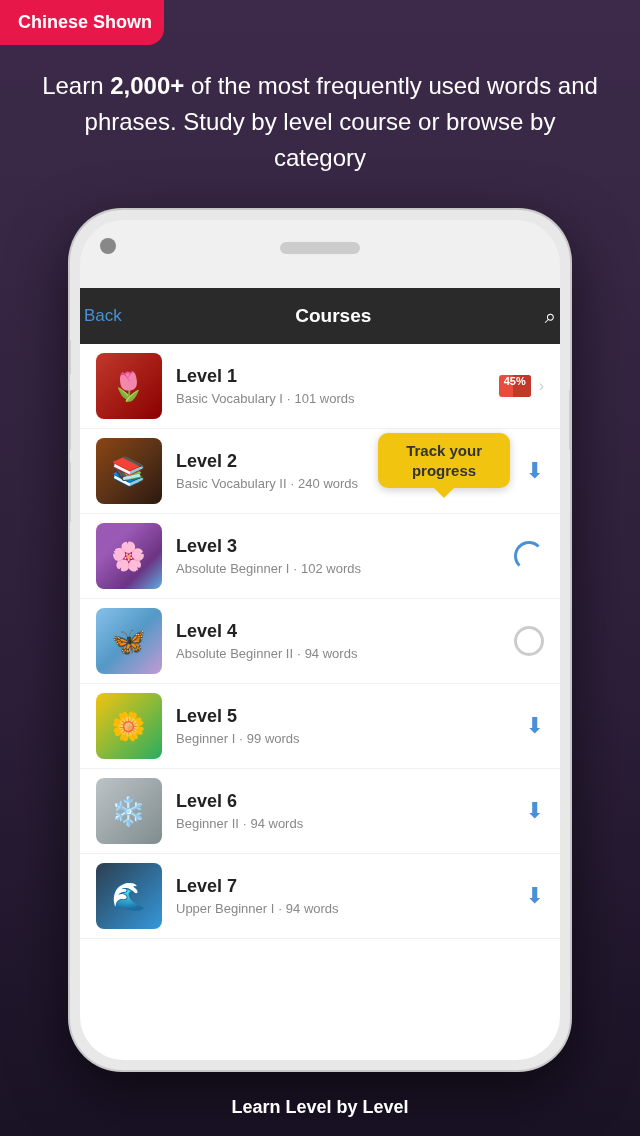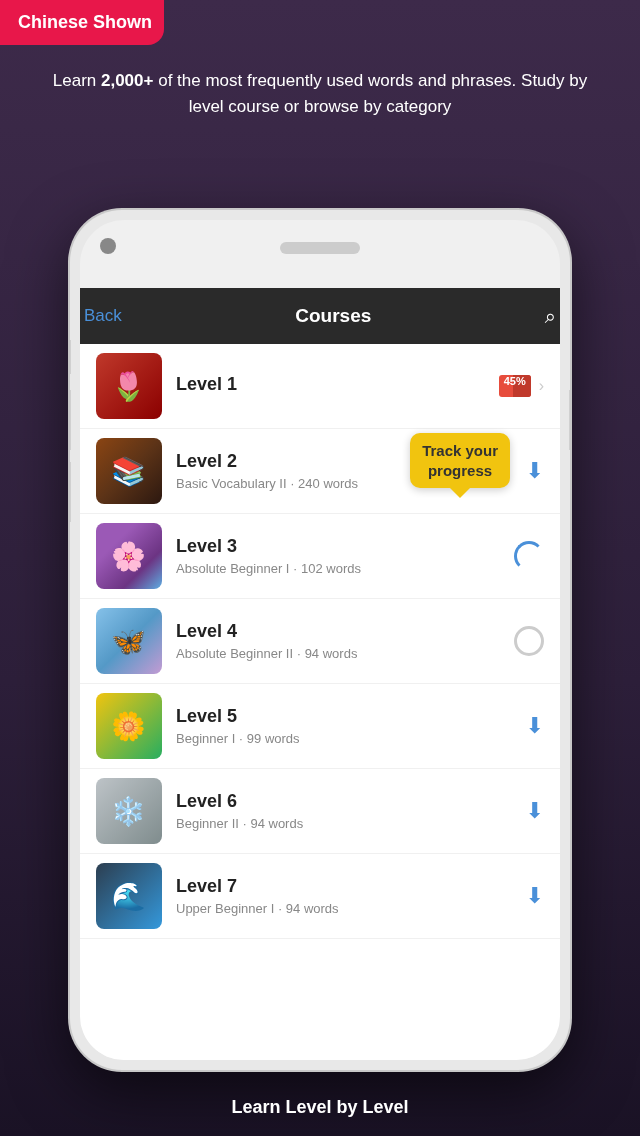--- a/index.html
+++ b/index.html
@@ -27,21 +27,21 @@
     }
 
     
     .header-text {
       position: absolute;
       top: 68px;
       left: 0;
       right: 0;
       text-align: center;
       color: white;
-      font-size: 17px;
+      font-size: 24px;
       line-height: 1.5;
       padding: 0 40px;
     }
     .header-text strong {
       font-weight: 800;
       color: white;
     }
 
     
     .phone-mockup {
@@ -252,21 +252,21 @@
 
     
     .tooltip {
       position: absolute;
       top: 4px;
       right: 50px;
       background: #f1c40f;
       color: #333;
       font-size: 15px;
       font-weight: 700;
-      padding: 8px 12px;
+      padding: 8px 28px;
       border-radius: 10px;
       text-align: center;
       line-height: 1.3;
       z-index: 20;
       box-shadow: 0 2px 8px rgba(0,0,0,0.2);
     }
     .tooltip::after {
       content: '';
       position: absolute;
       bottom: -10px;
@@ -359,20 +359,21 @@
       </div>
 
       <div class="course-list">
 
         <div class="course-item">
           <div class="course-thumb thumb-1">
             <div class="thumb-icon">🌷</div>
           </div>
           <div class="course-info">
             <div class="course-name">Level 1</div>
+            <div class="course-sub">Basic Vocabulary I · 101 words</div>
           </div>
           <div class="course-action">
             <div class="progress-container">
               <div class="progress-bar">
                 <span class="progress-percent">45%</span>
               </div>
             </div>
             <span class="chevron-right">›</span>
           </div>
         </div>

